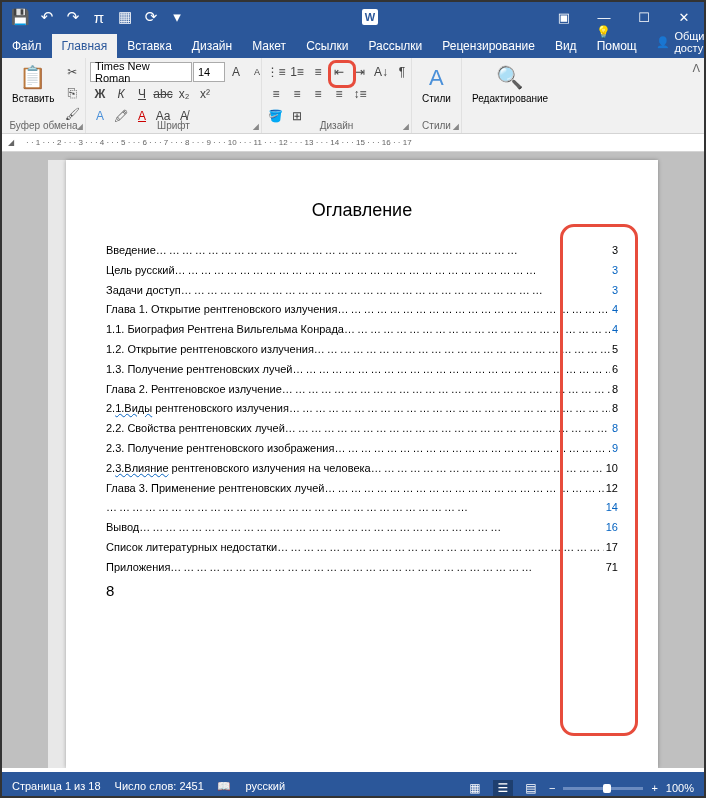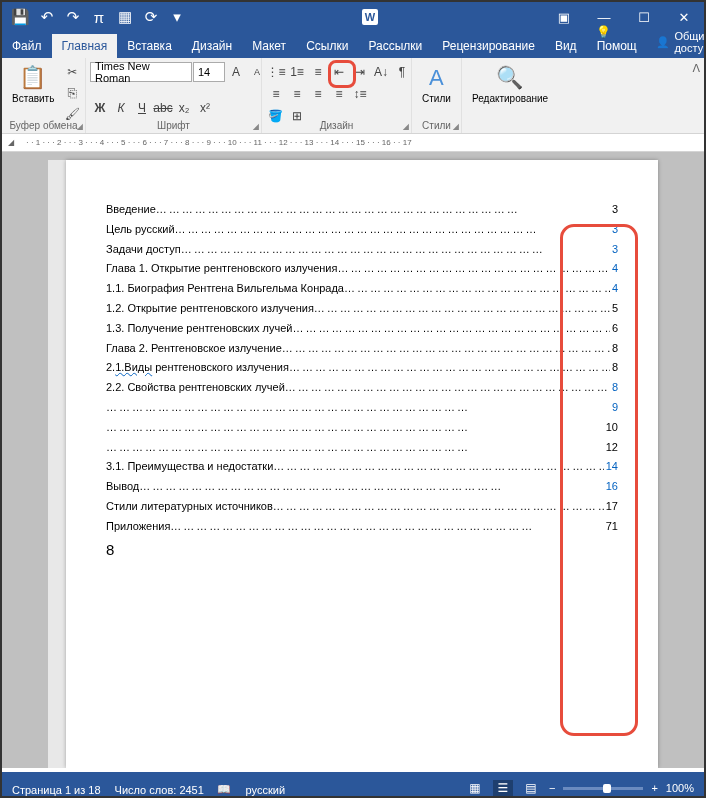--- a/index.html
+++ b/index.html
@@ -15,36 +15,36 @@
 .tab{padding:5px 10px;cursor:pointer}
 .tab.active{background:#f1f1f1;color:#2b579a}
 .share{margin-left:auto;padding:4px 10px;display:flex;align-items:center;gap:4px;font-size:11px}
 .ribbon{background:#f1f1f1;height:76px;display:flex;border-bottom:1px solid #d4d4d4;position:relative}
 .group{border-right:1px solid #e1e1e1;display:flex;flex-direction:column;padding:2px 4px;position:relative}
 .group-label{font-size:10px;color:#666;text-align:center;position:absolute;bottom:2px;left:0;right:0}
 .group-body{flex:1;display:flex;align-items:flex-start;gap:2px;padding-top:2px}
 .btn-lg{display:flex;flex-direction:column;align-items:center;padding:3px 6px;font-size:10px;gap:2px}
 .btn-lg .icon{font-size:22px}
 .btn-sm{width:20px;height:20px;display:flex;align-items:center;justify-content:center;font-size:12px;color:#444}
-.font-box{display:flex;flex-direction:column;gap:16px}
+.font-box{display:flex;flex-direction:column;gap:2px}
 .font-row{display:flex;gap:1px;align-items:center}
 .combo{background:#fff;border:1px solid #ababab;height:20px;font-size:11px;padding:0 4px;display:flex;align-items:center}
 .para-box{display:flex;flex-direction:column;gap:2px}
 .highlight-red{border:3px solid #e74c3c;border-radius:8px;position:absolute}
 .ruler{height:18px;background:#fff;border-bottom:1px solid #d4d4d4;font-size:8px;color:#666;display:flex;align-items:center;padding-left:24px;position:relative;overflow:hidden}
 .doc-area{background:#c0c0c0;height:616px;display:flex;justify-content:center;overflow:hidden;position:relative;padding-top:8px}
 .page{background:#fff;width:592px;box-shadow:0 0 4px rgba(0,0,0,0.3);padding:40px 40px 10px 40px;font-family:'Times New Roman',serif;color:#000;position:relative}
 .toc-title{font-size:18px;text-align:center;margin-bottom:20px}
 .toc-line{font-size:11px;line-height:1.8;display:flex;white-space:nowrap;overflow:hidden}
 .toc-text{flex-shrink:0}
 .toc-dots{flex:1;overflow:hidden;letter-spacing:2px}
 .toc-page{flex-shrink:0;padding-left:2px}
 .toc-page.link{color:#0563c1}
 .wavy{text-decoration:underline wavy #0563c1;text-decoration-thickness:1px}
-.statusbar{background:#2b579a;height:24px;display:flex;align-items:flex-end;color:#fff;font-size:11px;padding:0 10px;gap:14px;position:absolute;bottom:0;left:0;right:0}
+.statusbar{background:#2b579a;height:24px;display:flex;align-items:flex-start;color:#fff;font-size:11px;padding:8px 10px;gap:14px;position:absolute;bottom:0;left:0;right:0}
 .zoom-area{margin-left:auto;display:flex;align-items:center;gap:8px}
 .zoom-slider{width:80px;height:3px;background:#6a8bc0;position:relative}
 .zoom-slider::after{content:'';position:absolute;left:50%;top:-3px;width:8px;height:9px;background:#fff;border-radius:2px}
 .view-btn{width:20px;height:16px;display:flex;align-items:center;justify-content:center;color:#fff;font-size:12px}
 .launcher{position:absolute;bottom:2px;right:2px;font-size:8px;color:#888}
 </style>
 </head>
 <body>
 
 <div class="titlebar">
@@ -192,20 +192,21 @@
 </div>
 
 <div class="ruler">
   <span style="position:absolute;left:6px">◢</span>
   <span>· · 1 · · · 2 · · · 3 · · · 4 · · · 5 · · · 6 · · · 7 · · · 8 · · · 9 · · · 10 · · · 11 · · · 12 · · · 13 · · · 14 · · · 15 · · · 16 · · 17</span>
 </div>
 
 <div class="doc-area">
   <div style="width:18px;background:#e8e8e8;font-size:8px;color:#666;padding-top:4px;text-align:center"></div>
   <div class="page">
+    <div class="toc-title">Оглавление</div>
     <div id="toc-container">
         <div class="toc-line">
           <span class="toc-text">Введение</span>
           <span class="toc-dots">…………………………………………………………………………</span>
           <span class="toc-page">3</span>
         </div>
         <div class="toc-line">
           <span class="toc-text">Цель русский</span>
           <span class="toc-dots">…………………………………………………………………………</span>
           <span class="toc-page link">3</span>
@@ -244,43 +245,45 @@
           <span class="toc-text">2.<span class="wavy">1.Виды</span> рентгеновского излучения</span>
           <span class="toc-dots">…………………………………………………………………………</span>
           <span class="toc-page">8</span>
         </div>
         <div class="toc-line">
           <span class="toc-text">2.2. Свойства рентгеновских лучей</span>
           <span class="toc-dots">…………………………………………………………………………</span>
           <span class="toc-page link">8</span>
         </div>
         <div class="toc-line">
+          <span class="toc-text">2.3. Получение рентгеновского изображения</span>
           <span class="toc-dots">…………………………………………………………………………</span>
           <span class="toc-page link">9</span>
         </div>
         <div class="toc-line">
+          <span class="toc-text">2.<span class="wavy">3.Влияние</span> рентгеновского излучения на человека</span>
           <span class="toc-dots">…………………………………………………………………………</span>
           <span class="toc-page">10</span>
         </div>
         <div class="toc-line">
+          <span class="toc-text">Глава 3. Применение рентгеновских лучей</span>
           <span class="toc-dots">…………………………………………………………………………</span>
           <span class="toc-page">12</span>
         </div>
         <div class="toc-line">
-          <span class="toc-text">3.1. Преимущества и недостатки</span>
           <span class="toc-dots">…………………………………………………………………………</span>
           <span class="toc-page link">14</span>
         </div>
         <div class="toc-line">
           <span class="toc-text">Вывод</span>
           <span class="toc-dots">…………………………………………………………………………</span>
           <span class="toc-page link">16</span>
         </div>
         <div class="toc-line">
-          <span class="toc-text">Стили литературных источников</span>
+          <span class="toc-text">Список литературных недостатки</span>
           <span class="toc-dots">…………………………………………………………………………</span>
           <span class="toc-page">17</span>
         </div>
         <div class="toc-line">
           <span class="toc-text">Приложения</span>
           <span class="toc-dots">…………………………………………………………………………</span>
           <span class="toc-page">71</span>
         </div>
       </div>
     <div style="font-size:15px;margin-top:4px">8</div>

